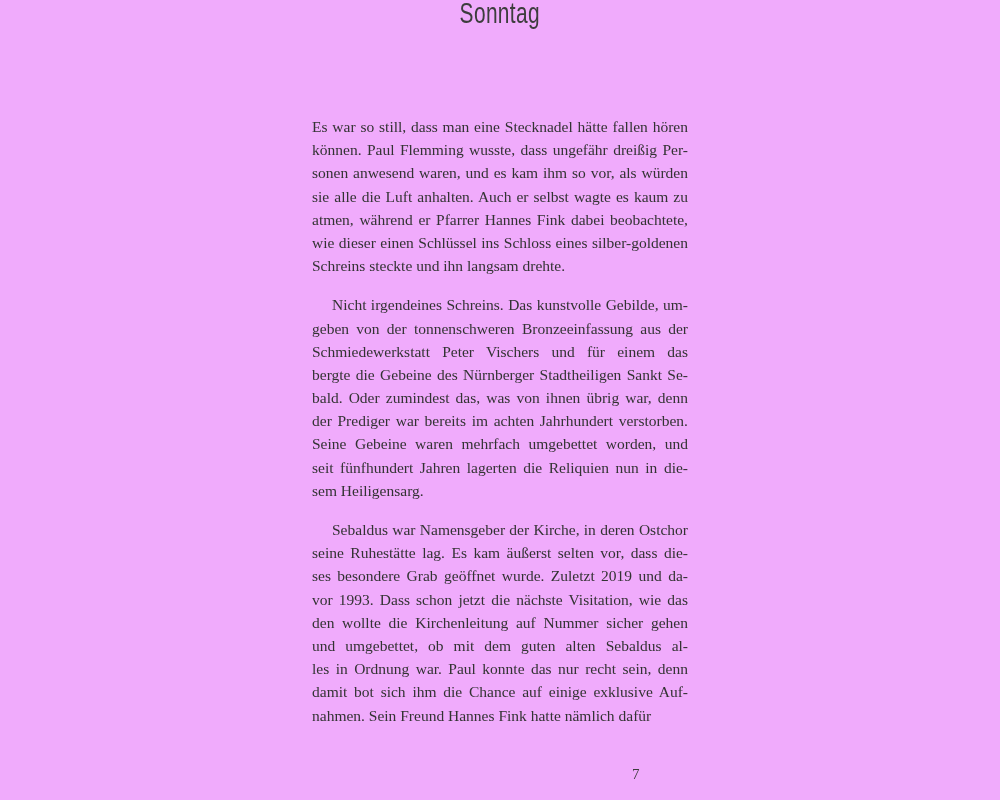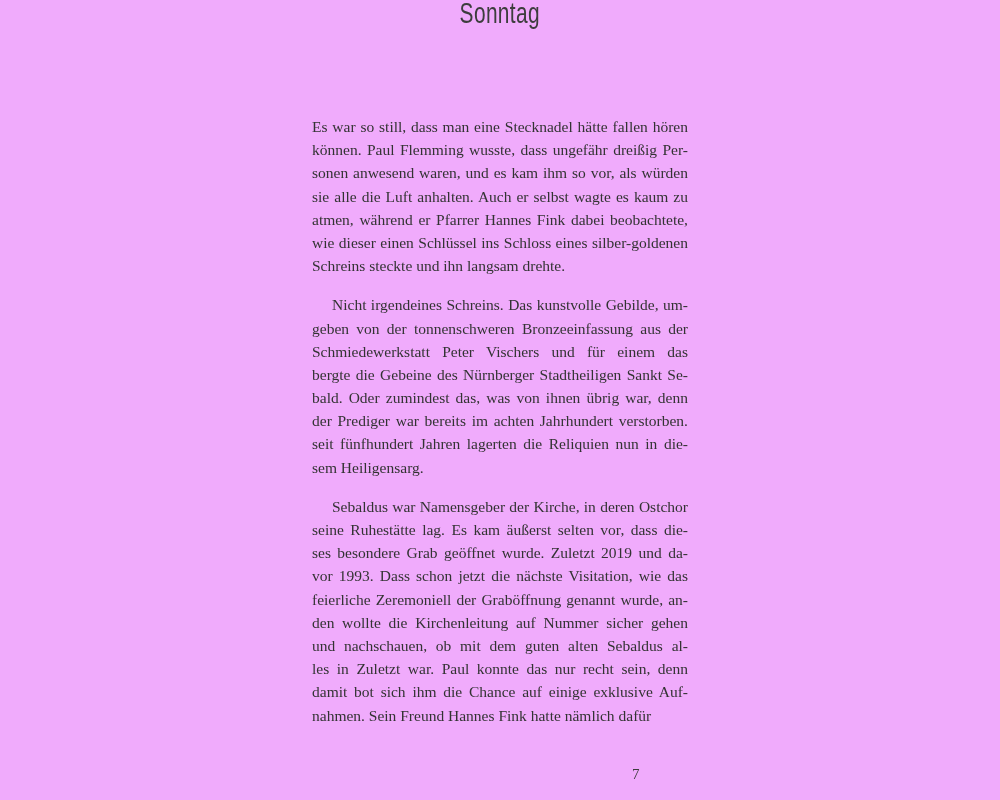--- a/index.html
+++ b/index.html
@@ -85,31 +85,31 @@
         <div class="line">wie dieser einen Schlüssel ins Schloss eines silber-goldenen</div>
         <div class="line last">Schreins steckte und ihn langsam drehte.</div>
       </div>
       <div class="paragraph">
         <div class="line indent">Nicht irgendeines Schreins. Das kunstvolle Gebilde, um-</div>
         <div class="line">geben von der tonnenschweren Bronzeeinfassung aus der</div>
         <div class="line">Schmiedewerkstatt Peter Vischers und für einem das</div>
         <div class="line">bergte die Gebeine des Nürnberger Stadtheiligen Sankt Se-</div>
         <div class="line">bald. Oder zumindest das, was von ihnen übrig war, denn</div>
         <div class="line">der Prediger war bereits im achten Jahrhundert verstorben.</div>
+        <div class="line">Seine Gebeine waren mehrfach umgebettet worden, und</div>
         <div class="line">seit fünfhundert Jahren lagerten die Reliquien nun in die-</div>
         <div class="line last">sem Heiligensarg.</div>
       </div>
       <div class="paragraph">
         <div class="line indent">Sebaldus war Namensgeber der Kirche, in deren Ostchor</div>
         <div class="line">seine Ruhestätte lag. Es kam äußerst selten vor, dass die-</div>
         <div class="line">ses besondere Grab geöffnet wurde. Zuletzt 2019 und da-</div>
         <div class="line">vor 1993. Dass schon jetzt die nächste Visitation, wie das</div>
-        <div class="line">feierliche Zeremoniell der Graböffnung genannt wurde, an-</div>
         <div class="line">den wollte die Kirchenleitung auf Nummer sicher gehen</div>
-        <div class="line">und nachschauen, ob mit dem guten alten Sebaldus al-</div>
-        <div class="line">les in Zuletzt war. Paul konnte das nur recht sein, denn</div>
+        <div class="line">und umgebettet, ob mit dem guten alten Sebaldus al-</div>
+        <div class="line">les in Ordnung war. Paul konnte das nur recht sein, denn</div>
         <div class="line">damit bot sich ihm die Chance auf einige exklusive Auf-</div>
         <div class="line last">nahmen. Sein Freund Hannes Fink hatte nämlich dafür</div>
       </div>
     </div>
 
   <div class="page-number">7</div>
 </div>
 
 </body></html>

